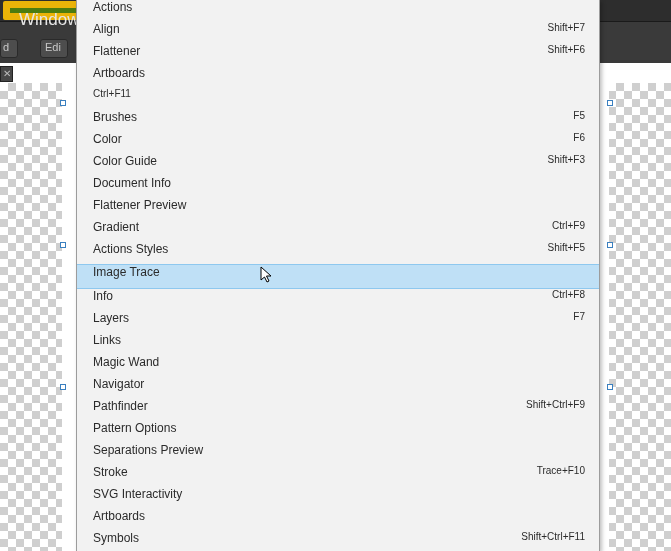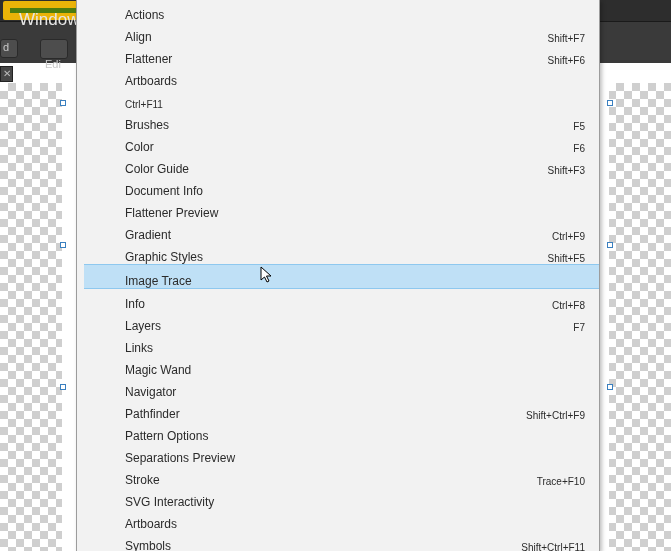--- a/index.html
+++ b/index.html
@@ -46,21 +46,21 @@
     top: 39px;
     height: 19px;
     background: #4d4d4d;
     border: 1px solid #2a2a2a;
     border-radius: 3px;
     color: #c8c8c8;
     font-size: 11px;
     padding: 1px 5px 0 5px;
   }
   .btn-frag.one { left: 0; width: 18px; padding:1px 0 0 2px;}
-  .btn-frag.two { left: 40px; width: 28px; padding:18px 0 0 4px;}
+  .btn-frag.two { left: 40px; width: 28px; padding:1px 0 0 4px;}
   .tab-frag {
     position: absolute;
     left: 0; top: 66px;
     width: 13px; height: 16px;
     background: #474747;
     border: 1px solid #222;
   }
   .tab-x {
     position: absolute;
     left: 2px; top: 1px;
@@ -98,27 +98,26 @@
     width: 524px;
     height: 551px;
     background: #f2f2f2;
     border-left: 1px solid #9c9c9c;
     border-right: 1px solid #9c9c9c;
     box-shadow: 2px 2px 4px rgba(0,0,0,0.25);
     overflow: hidden;
   }
   .menu-item {
     display: flex;
-    align-items: flex-end;
+    align-items: flex-start;
     height: 22px;
-    padding: 0 14px 0 41px;
+    padding: 0 14px 0 16px;
     color: #2b2b2b;
     font-size: 12px;
     cursor: default;
-    margin-left: 7px;
   }
   .menu-item .label { flex: 1; }
   .menu-item .shortcut {
     color: #2b2b2b;
     font-size: 10px;
   }
   .menu-item.highlight {
     background: #bfe0f6;
     border-top: 1px solid #8ec8ef;
     border-bottom: 1px solid #8ec8ef;
@@ -203,21 +202,21 @@
     </div>
     <div class="menu-item">
       <span class="label">Flattener Preview</span>
       <span class="shortcut"></span>
     </div>
     <div class="menu-item">
       <span class="label">Gradient</span>
       <span class="shortcut">Ctrl+F9</span>
     </div>
     <div class="menu-item">
-      <span class="label">Graphic Styles</span>
+      <span class="label">Actions Styles</span>
       <span class="shortcut">Shift+F5</span>
     </div>
     <div class="menu-item highlight">
       <span class="label">Image Trace</span>
       <span class="shortcut"></span>
     </div>
     <div class="menu-item">
       <span class="label">Info</span>
       <span class="shortcut">Ctrl+F8</span>
     </div>

